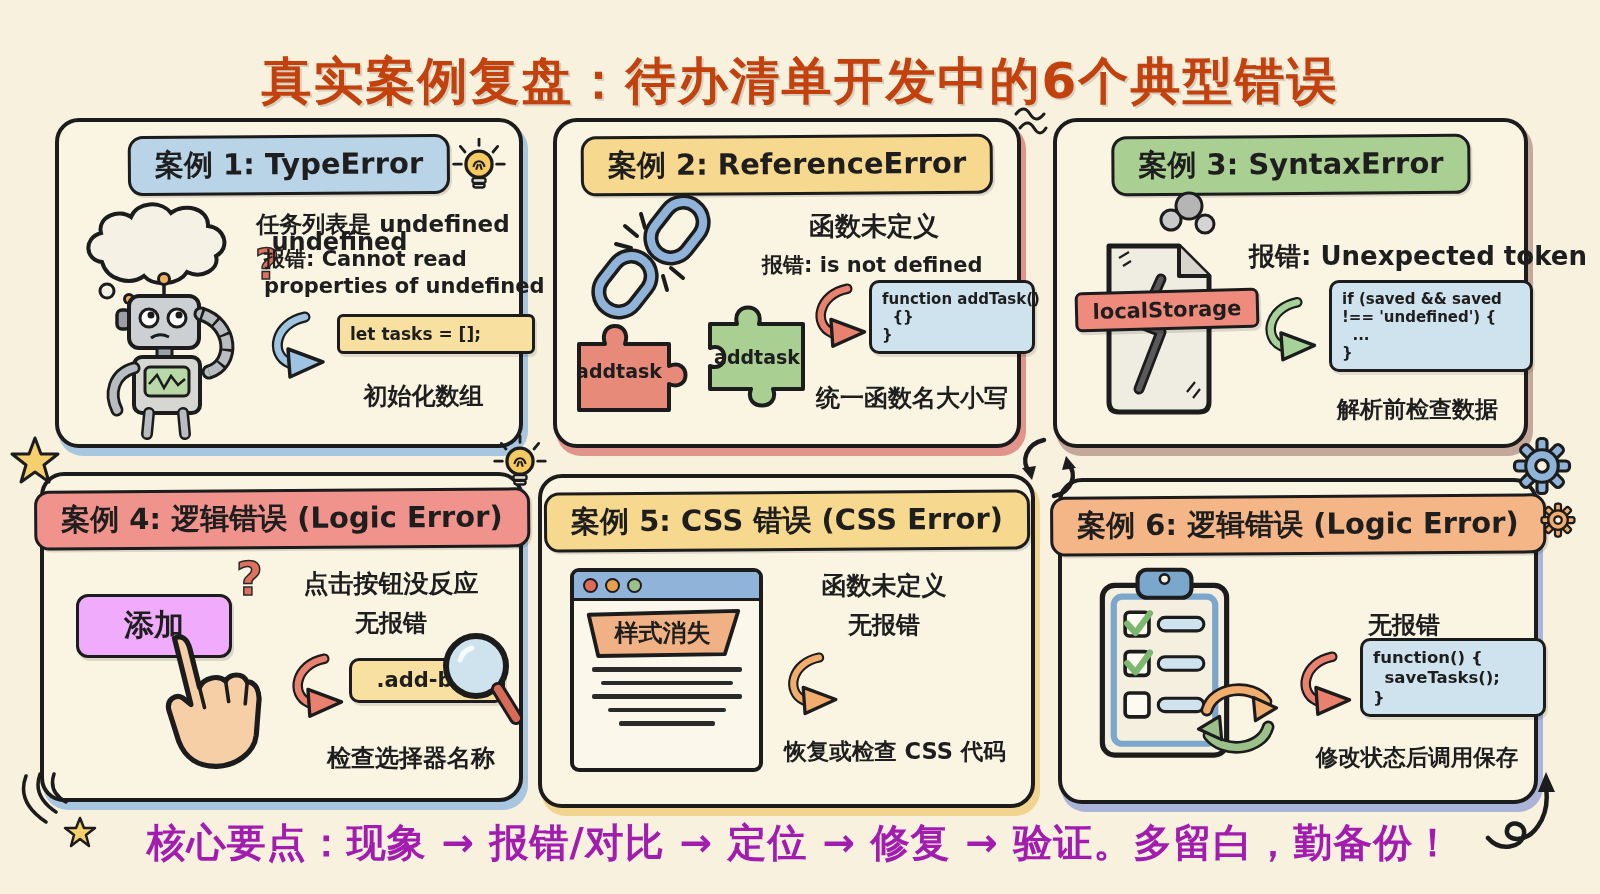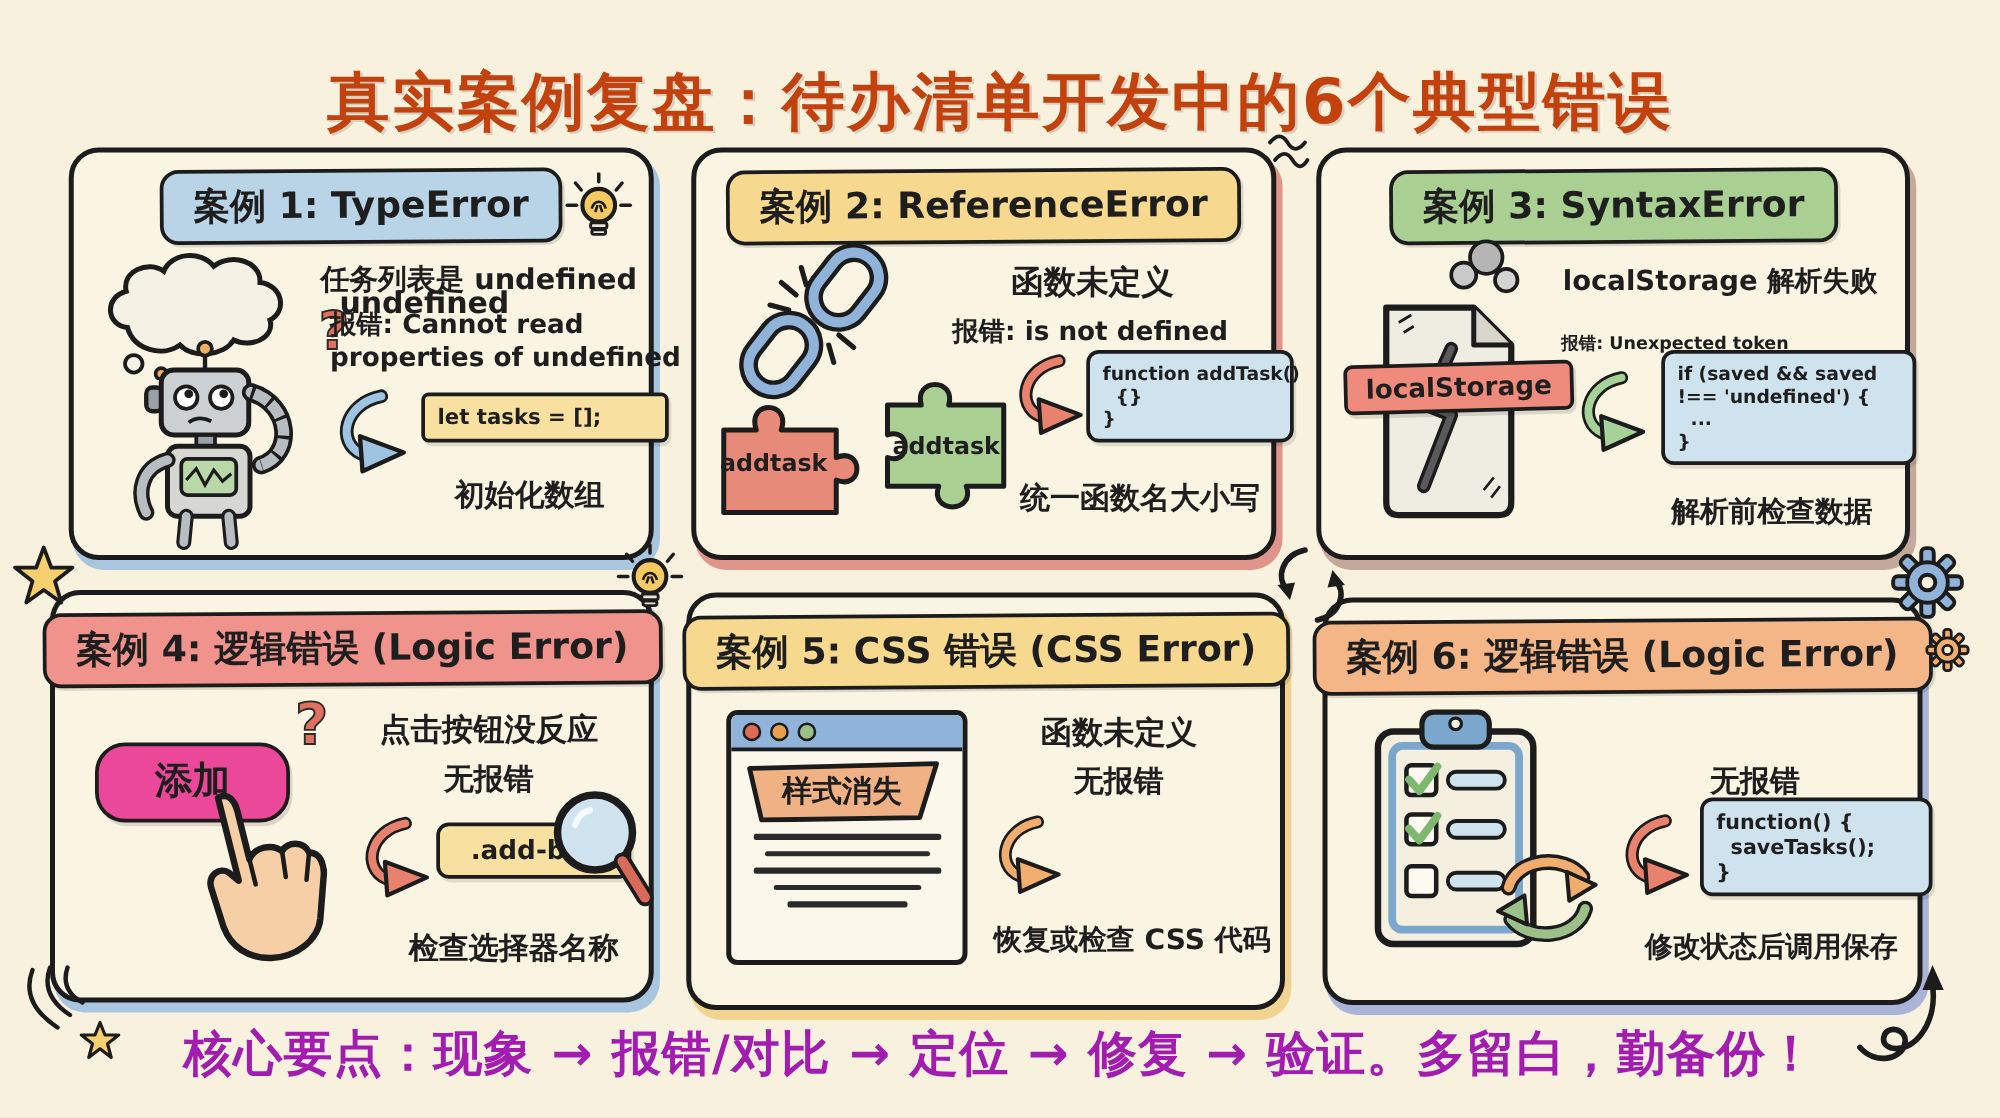--- a/index.html
+++ b/index.html
@@ -22,21 +22,21 @@
   .fix{position:absolute;font-weight:800;text-align:center;}
   .code{position:absolute;background:#cfe3ef;border:3.5px solid #1c1c1c;border-radius:10px;
         padding:7px 10px;font-weight:800;white-space:pre;line-height:1.2;text-align:left;
         box-shadow:2px 3px 0 rgba(0,0,0,.1);}
   .code.yellow{background:#f8e0a0;}
   .code.scroll{background:#f8e0a0;border-radius:6px;}
   .qmark{position:absolute;font-weight:800;color:#e0715e;-webkit-text-stroke:1.5px #2a2a2a;}
   .cloud-text{position:absolute;width:100%;text-align:center;font-weight:800;font-size:24px;}
   .lbl{position:absolute;border:3.5px solid #1c1c1c;font-weight:800;text-align:center;
        box-shadow:2px 3px 0 rgba(0,0,0,.12);}
-  .btn-green{background:#ec4899;border-radius:24px;font-size:30px;line-height:56px;}
+  .btn-green{background:#f0abfc;border-radius:12px;font-size:30px;line-height:56px;}
   .storage{background:#ee8b7d;border-radius:7px;font-size:21px;line-height:34px;transform:rotate(-1.5deg);}
   .browser{position:absolute;background:#fbf7ea;border:4px solid #1c1c1c;border-radius:9px;overflow:hidden;}
   .bbar{height:26px;background:#8fb3d9;border-bottom:3px solid #1c1c1c;display:flex;align-items:center;gap:7px;padding-left:9px;}
   .dot{width:11px;height:11px;border-radius:50%;border:2px solid #1c1c1c;}
   .bline{background:#2a2a2a;border-radius:2px;height:4.5px;margin:9px auto 0;}
   .banner{position:absolute;left:7px;top:36px;width:163px;height:50px;}
   .banner-text{position:absolute;left:0;top:9px;width:100%;text-align:center;font-size:24px;font-weight:800;}
 </style>
 </head>
 <body>
@@ -165,22 +165,21 @@
       <path d="M30,62 H100 L130,92 V218 Q130,228 120,228 H40 Q30,228 30,218 Z" fill="#efece1" stroke="#1c1c1c" stroke-width="5" stroke-linejoin="round"></path>
       <path d="M100,62 V92 H130" fill="#d8d5ca" stroke="#1c1c1c" stroke-width="4" stroke-linejoin="round"></path>
       <path d="M82,95 L62,140 L82,148 L60,205" fill="none" stroke="#1c1c1c" stroke-width="11" stroke-linecap="round" stroke-linejoin="round"></path>
       <path d="M82,95 L62,140 L82,148 L60,205" fill="none" stroke="#5a5a5a" stroke-width="5.5" stroke-linecap="round" stroke-linejoin="round"></path>
       <path d="M40,74 l10,-6 M44,82 l8,-5" stroke="#1c1c1c" stroke-width="2.2"></path>
       <path d="M108,208 l8,-10 M114,214 l7,-9" stroke="#1c1c1c" stroke-width="2.2"></path>
     </svg>
 
     <div class="lbl storage" style="left:18px;top:168px;width:178px;">localStorage</div>
 
-    <div class="phen" style="left:178px;top:90px;width:282px;font-size:22px;">localStorage 解析失败</div>
-    <div class="err" style="left:192px;top:144px;font-size:14px;">报错: Unexpected token</div>
+    <div class="err" style="left:192px;top:118px;font-size:26px;">报错: Unexpected token</div>
 
     <svg class="abs" style="left:198px;top:172px;" width="72" height="75" viewBox="0 0 75 75">
       <path d="M44,7 C14,13 8,44 28,53" fill="none" stroke="#1c1c1c" stroke-width="11" stroke-linecap="round"></path>
       <path d="M44,7 C14,13 8,44 28,53" fill="none" stroke="#a6d29a" stroke-width="6.5" stroke-linecap="round"></path>
       <polygon points="27,39 62,52 29,67" fill="#a6d29a" stroke="#1c1c1c" stroke-width="3.5" stroke-linejoin="round"></polygon>
     </svg>
 
     <div class="code" style="left:272px;top:158px;width:178px;font-size:15px;">if (saved &amp;&amp; saved
 !== 'undefined') {
   ...
@@ -213,21 +212,21 @@
     <svg class="abs" style="left:392px;top:150px;" width="90" height="105" viewBox="0 0 90 105">
       <circle cx="40" cy="40" r="30" fill="#cfe3ef" stroke="#1c1c1c" stroke-width="6"></circle>
       <path d="M24,34 A18,18 0 0 1 36,22" fill="none" stroke="#fff" stroke-width="5" stroke-linecap="round" opacity=".8"></path>
       <line x1="62" y1="63" x2="80" y2="92" stroke="#1c1c1c" stroke-width="14" stroke-linecap="round"></line>
       <line x1="62" y1="63" x2="80" y2="92" stroke="#d86a58" stroke-width="8" stroke-linecap="round"></line>
     </svg>
 
     <div class="fix" style="left:262px;top:266px;width:210px;font-size:24px;">检查选择器名称</div>
   </section>
 
-  <section class="panel" style="left:549px;top:474px;width:471px;height:326px;--edge:#f0d490;">
+  <section class="panel" style="left:538px;top:474px;width:471px;height:326px;padding-left:18px;--edge:#f0d490;">
     <div class="ph hdr-yellow">案例 5: CSS 错误 (CSS Error)</div>
 
     <div class="browser" style="left:28px;top:90px;width:185px;height:196px;">
       <div class="bbar">
         <span class="dot" style="background:#df6a55;"></span>
         <span class="dot" style="background:#e8a04c;"></span>
         <span class="dot" style="background:#9cc08a;"></span>
       </div>
       <div class="banner">
         <svg width="163" height="50" viewBox="0 0 170 52">

